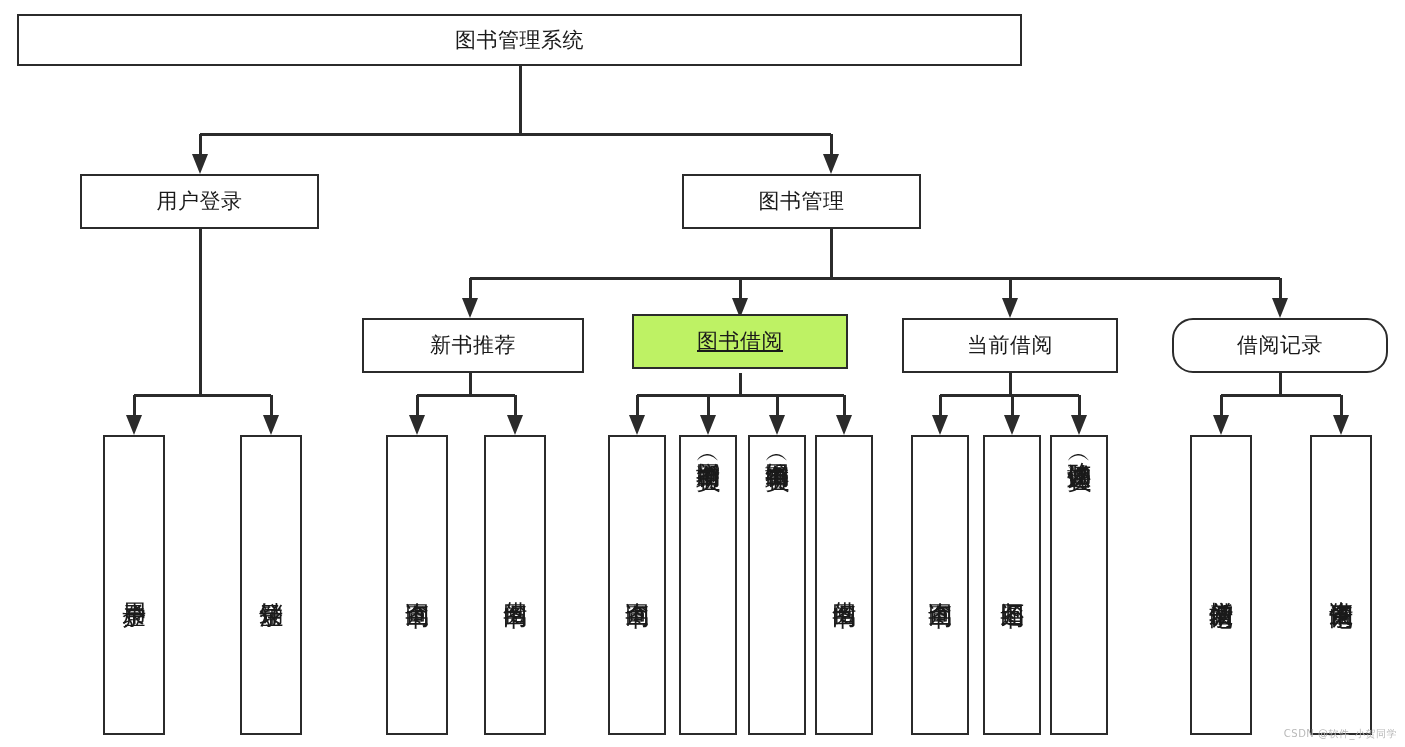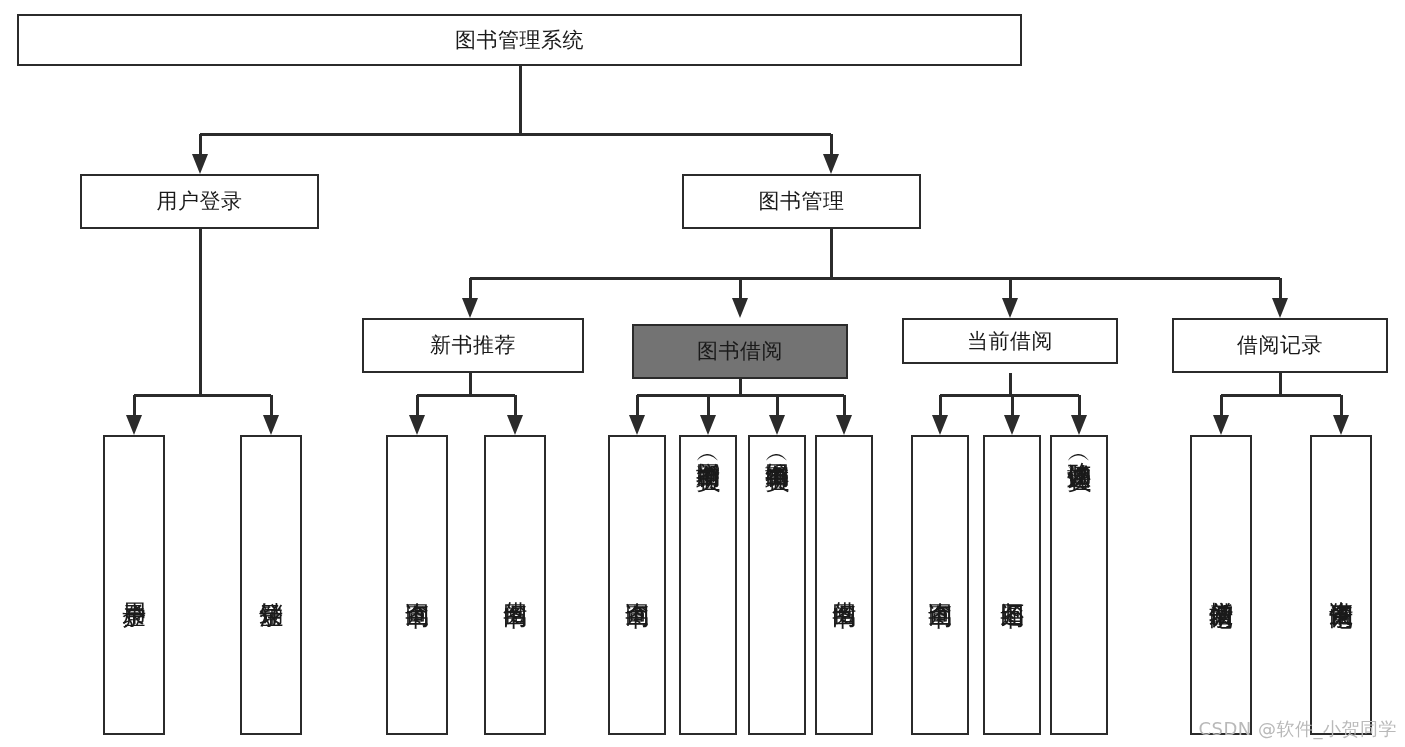--- a/index.html
+++ b/index.html
@@ -57,21 +57,21 @@
     white-space: nowrap;
   }
   .node.vert.mid {
     align-items: center;
     padding-top: 0;
   }
   #watermark {
     position: absolute;
     right: 8px;
     bottom: 6px;
-    font-size: 18px;
+    font-size: 10px;
     color: #b9b9b9;
     letter-spacing: 0.5px;
     white-space: nowrap;
     user-select: none;
   }
 </style>
 </head>
 <body>
 
 <div id="canvas">
@@ -135,27 +135,27 @@
       </div>
       <div class="node horiz" style="left: 80px; top: 174px; width: 239px; height: 55px; border-color: rgb(43, 43, 43); background: rgb(255, 255, 255); color: rgb(26, 26, 26);">
         <span class="lbl">用户登录</span>
       </div>
       <div class="node horiz" style="left: 682px; top: 174px; width: 239px; height: 55px; border-color: rgb(43, 43, 43); background: rgb(255, 255, 255); color: rgb(26, 26, 26);">
         <span class="lbl">图书管理</span>
       </div>
       <div class="node horiz" style="left: 362px; top: 318px; width: 222px; height: 55px; border-color: rgb(43, 43, 43); background: rgb(255, 255, 255); color: rgb(26, 26, 26);">
         <span class="lbl">新书推荐</span>
       </div>
-      <div class="node horiz" style="left: 632px; top: 324px; width: 216px; height: 55px; border-color: rgb(43, 43, 43); background: #737373; color: rgb(26, 26, 26);">
+      <div class="node horiz" style="left: 632px; top: 314px; width: 216px; height: 55px; border-color: rgb(43, 43, 43); background: #bef264; color: rgb(26, 26, 26); text-decoration: underline;">
         <span class="lbl">图书借阅</span>
       </div>
-      <div class="node horiz" style="left: 902px; top: 318px; width: 216px; height: 46px; border-color: rgb(43, 43, 43); background: rgb(255, 255, 255); color: rgb(26, 26, 26);">
+      <div class="node horiz" style="left: 902px; top: 318px; width: 216px; height: 55px; border-color: rgb(43, 43, 43); background: rgb(255, 255, 255); color: rgb(26, 26, 26);">
         <span class="lbl">当前借阅</span>
       </div>
-      <div class="node horiz" style="left: 1172px; top: 318px; width: 216px; height: 55px; border-color: rgb(43, 43, 43); background: rgb(255, 255, 255); color: rgb(26, 26, 26);">
+      <div class="node horiz" style="left: 1172px; top: 318px; width: 216px; height: 55px; border-color: rgb(43, 43, 43); background: rgb(255, 255, 255); color: rgb(26, 26, 26); border-radius: 21px;">
         <span class="lbl">借阅记录</span>
       </div>
       <div class="node vert mid" style="left: 103px; top: 435px; width: 62px; height: 300px; border-color: rgb(43, 43, 43); background: rgb(255, 255, 255); color: rgb(26, 26, 26);">
         <span class="lbl">用户登录</span>
       </div>
       <div class="node vert mid" style="left: 240px; top: 435px; width: 62px; height: 300px; border-color: rgb(43, 43, 43); background: rgb(255, 255, 255); color: rgb(26, 26, 26);">
         <span class="lbl">注销登录</span>
       </div>
       <div class="node vert mid" style="left: 386px; top: 435px; width: 62px; height: 300px; border-color: rgb(43, 43, 43); background: rgb(255, 255, 255); color: rgb(26, 26, 26);">
         <span class="lbl">查询图书</span>

